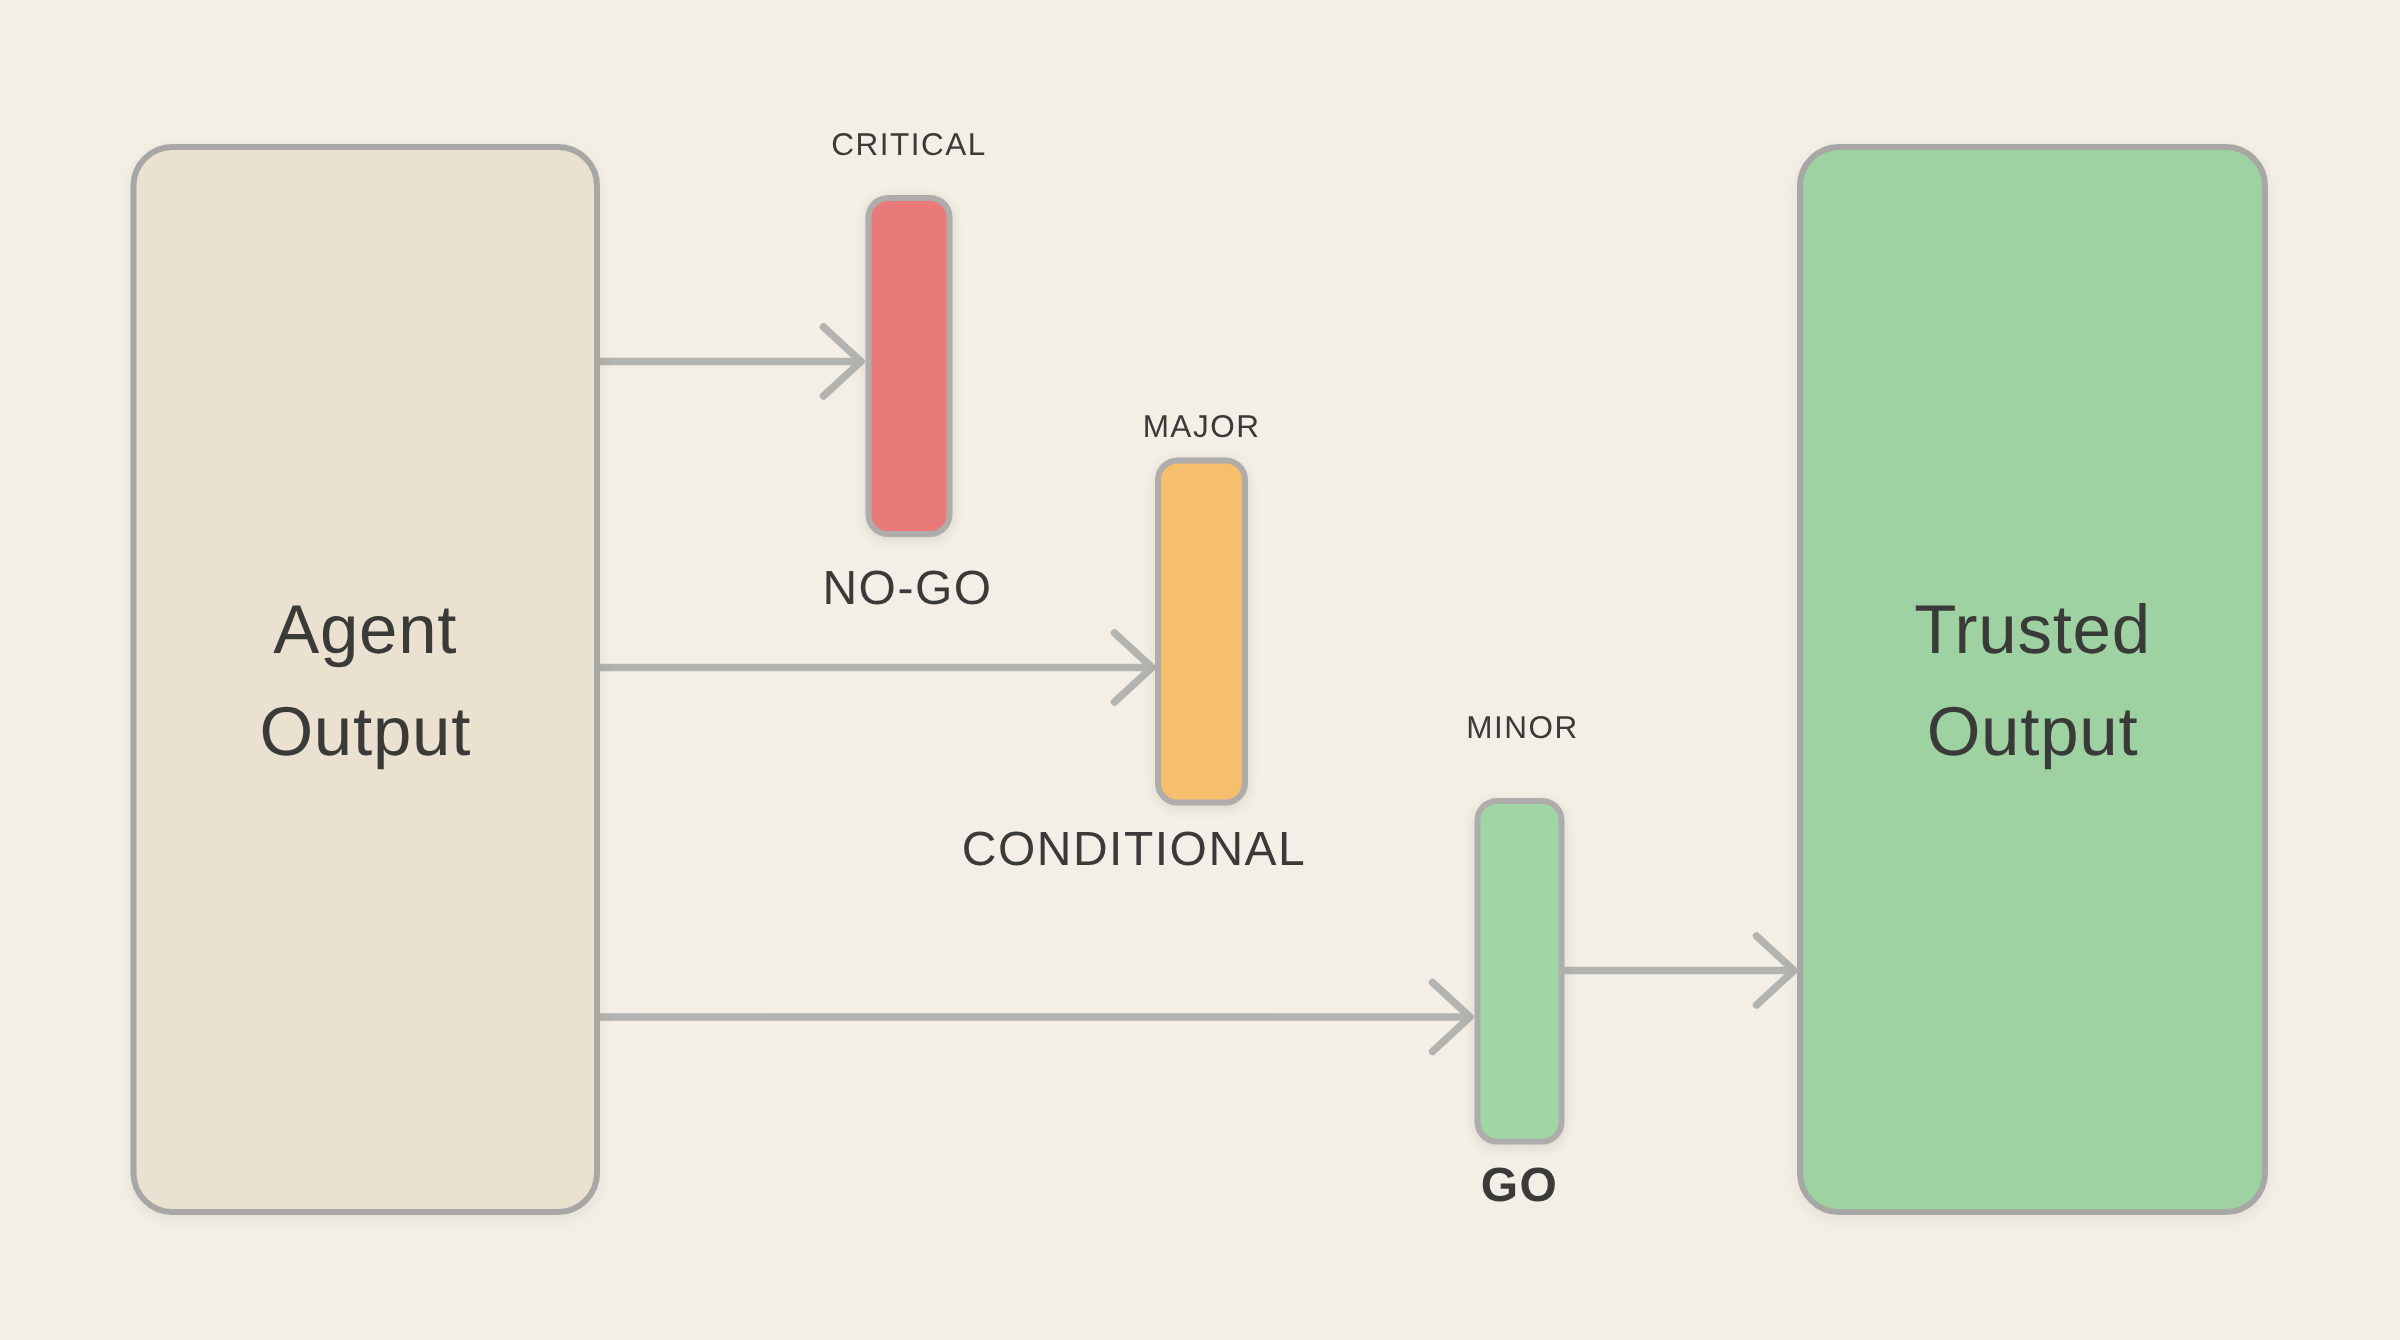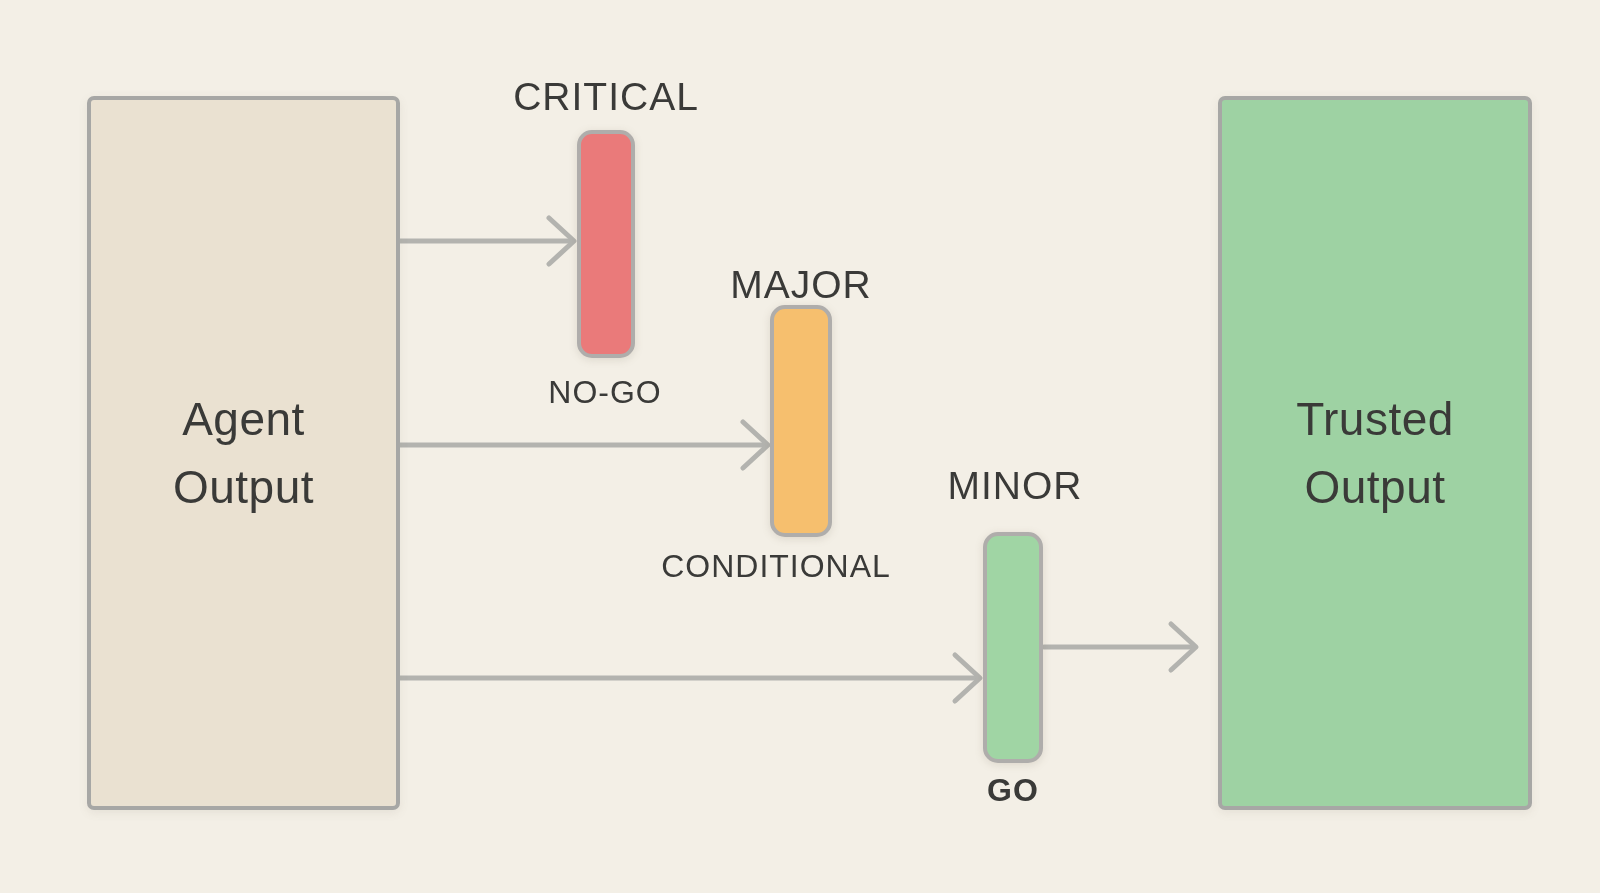--- a/index.html
+++ b/index.html
@@ -10,36 +10,36 @@
     overflow: hidden;
     background: #F3EFE6;
     font-family: "Liberation Sans", "DejaVu Sans", sans-serif;
     color: #3A3A38;
   }
   
   .node {
     position: absolute;
     box-sizing: border-box;
     border: 4px solid #A7A7A5;
-    border-radius: 7px;
+    border-radius: 28px;
     display: flex;
     align-items: center;
     justify-content: center;
     text-align: center;
     box-shadow: 0 3px 10px rgba(120,110,90,0.10);
   }
   .node .node-label {
     font-size: 46px;
     line-height: 68px;
     letter-spacing: 0.5px;
     max-width: 210px;
     color: #3A3A38;
   }
   .node-source { left: 87px;  top: 96px; width: 313px; height: 714px; }
-  .node-target { left: 1198px; top: 96px; width: 314px; height: 714px; margin-left: 20px; }
+  .node-target { left: 1198px; top: 96px; width: 314px; height: 714px; }
 
   
   .sev-bar {
     position: absolute;
     box-sizing: border-box;
     border: 4px solid #AFADAB;
     border-radius: 15px;
     box-shadow: 0 2px 8px rgba(120,110,90,0.18);
   }
   .bar-critical { left: 577px; top: 130px; width: 58px; height: 228px; }
@@ -47,26 +47,26 @@
   .bar-minor    { left: 983px; top: 532px; width: 60px; height: 231px; }
 
   
   .lbl {
     position: absolute;
     transform: translate(-50%, -50%);
     white-space: nowrap;
     color: #3A3A38;
     letter-spacing: 1px;
   }
-  .lbl-top    { font-size: 39px; }
+  .lbl-top    { font-size: 21px; }
   .lbl-bottom { font-size: 32px; }
   .lbl-critical    { left: 606px;  top: 97px;  }
   .lbl-nogo        { left: 605px;  top: 392px; }
   .lbl-major       { left: 801px;  top: 285px; }
-  .lbl-conditional { left: 776px;  top: 566px; }
+  .lbl-conditional { left: 756px;  top: 566px; }
   .lbl-minor       { left: 1015px; top: 486px; }
   .lbl-go          { left: 1013px; top: 790px; font-weight: bold; }
 
   
   svg.arrows {
     position: absolute;
     left: 0; top: 0;
     width: 1600px;
     height: 893px;
     pointer-events: none;

